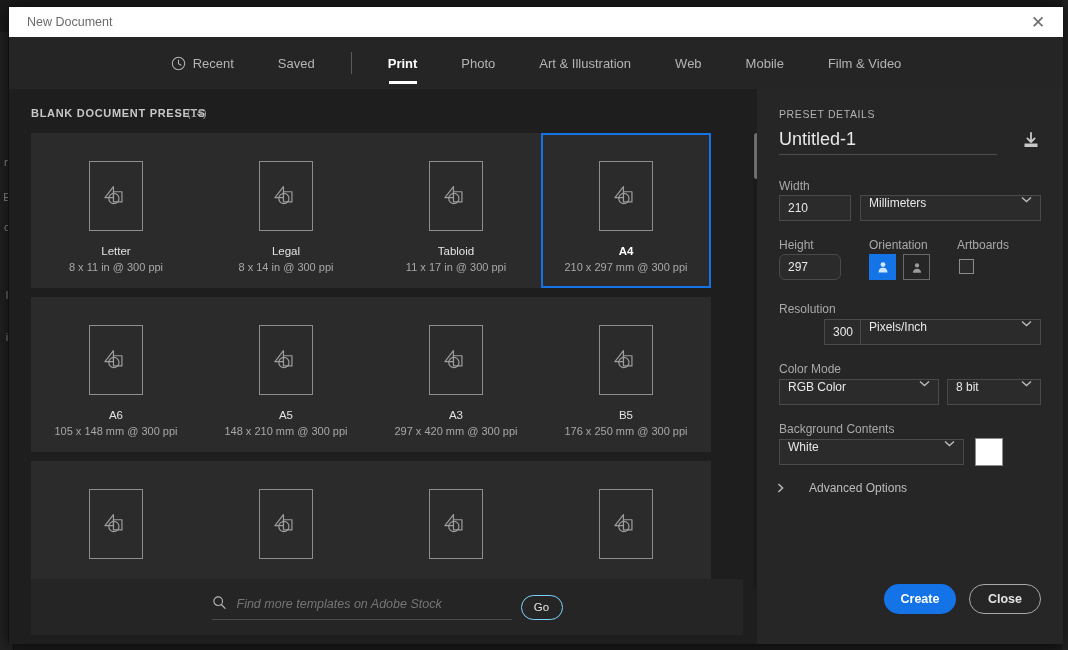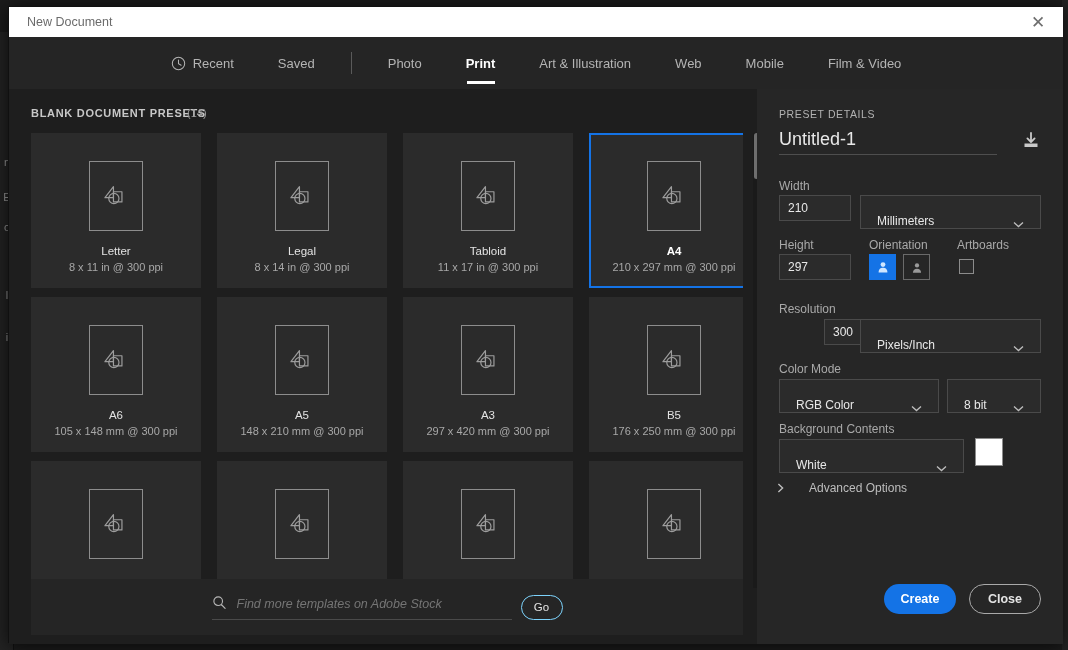--- a/index.html
+++ b/index.html
@@ -86,21 +86,21 @@
     position: absolute; left: 178px; top: 18px;
     font-size: 11px; color: #9a9a9a;
   }
 
   .grid {
     position: absolute; left: 22px; top: 44px;
     width: 712px; height: 455px;
     display: grid;
     grid-template-columns: repeat(4, 170px);
     grid-auto-rows: 155px;
-    gap: 9px 16px;
+    gap: 9px 0;
     overflow: hidden;
     text-align: right;
   }
   .card {
     position: relative;
     background: #2b2b2b;
     border: 2px solid transparent;
     cursor: pointer;
     display: flex; flex-direction: column; align-items: center;
   }
@@ -179,22 +179,22 @@
   .txtbox {
     position: absolute;
     background: #2b2b2b; border: 1px solid #4a4a4a;
     color: #e8e8e8; font-size: 12px; padding: 0 8px;
     height: 26px; line-height: 24px; outline: none;
     font-family: "Liberation Sans", sans-serif;
   }
   .selectbox {
     position: absolute;
     background: #2b2b2b; border: 1px solid #4a4a4a;
-    height: 34px; display: flex; align-items: flex-end;
-    padding: 0 16px; cursor: pointer;
+    height: 26px; display: flex; align-items: flex-start;
+    padding: 0 8px; cursor: pointer;
   }
   .selectbox span {
     color: #e8e8e8; font-size: 12px; flex: 1;
   }
   .chev { width: 11px; height: 7px; flex: 0 0 auto; }
 
   .orient-btn {
     position: absolute; width: 27px; height: 26px;
     border: 1px solid #6a6a6a; background: transparent;
     display: flex; align-items: center; justify-content: center; cursor: pointer;
@@ -256,26 +256,26 @@
               <circle cx="8" cy="8" r="6.6" fill="none" stroke="#b4b4b4" stroke-width="1.1"></circle>
               <path d="M8 4.2 V8.2 L10.8 9.8" fill="none" stroke="#b4b4b4" stroke-width="1.1" stroke-linecap="round"></path>
             </svg>
           </span>
           <span>Recent</span>
         </div>
         <div class="tab">
           <span>Saved</span>
         </div>
         <div class="tab-sep"></div>
-        <div class="tab">
-          <span>Photo</span>
-        </div>
         <div class="tab active">
           <span>Print</span>
           <span class="underline"></span>
+        </div>
+        <div class="tab">
+          <span>Photo</span>
         </div>
         <div class="tab">
           <span>Art &amp; Illustration</span>
         </div>
         <div class="tab">
           <span>Web</span>
         </div>
         <div class="tab">
           <span>Mobile</span>
         </div>
@@ -459,21 +459,21 @@
       <div class="field-label" style="left:22px; top:90px">Width</div>
       <input class="txtbox" style="left: 22px; top: 106px; width: 72px;" value="210">
       <div class="selectbox" style="left:103px; top:106px; width:181px">
         <span>Millimeters</span>
         <svg class="chev" viewBox="0 0 11 7">
           <path d="M1 1.4 L5.5 5.6 L10 1.4" fill="none" stroke="#bdbdbd" stroke-width="1.3"></path>
         </svg>
       </div>
 
       <div class="field-label" style="left:22px; top:149px">Height</div>
-      <input class="txtbox" style="left: 22px; top: 165px; width: 72px;" value="297">
+      <input class="txtbox" style="left: 22px; top: 165px; width: 62px; border-radius: 6px;" value="297">
 
       <div class="field-label" style="left:112px; top:149px">Orientation</div>
       <div class="orient-btn active" style="left:112px; top:165px">
         <svg viewBox="0 0 20 20" width="16" height="16">
           <circle cx="10" cy="7" r="3" fill="#cfe6ff"></circle>
           <path d="M4.5 17 C4.5 12.6 7 11 10 11 C13 11 15.5 12.6 15.5 17 Z" fill="#cfe6ff"></path>
         </svg>
       </div>
       <div class="orient-btn" style="left:146px; top:165px">
         <svg viewBox="0 0 22 18" width="18" height="15">

